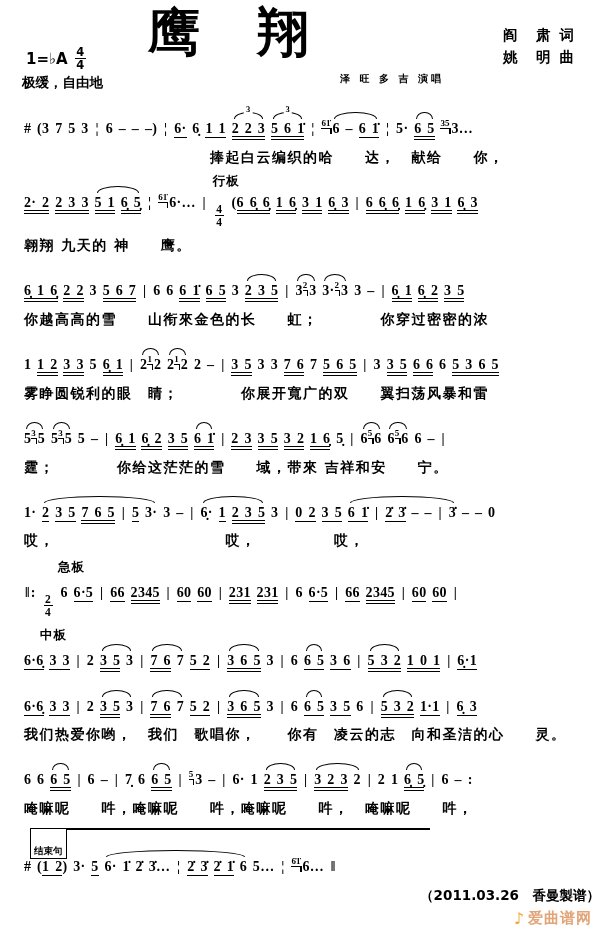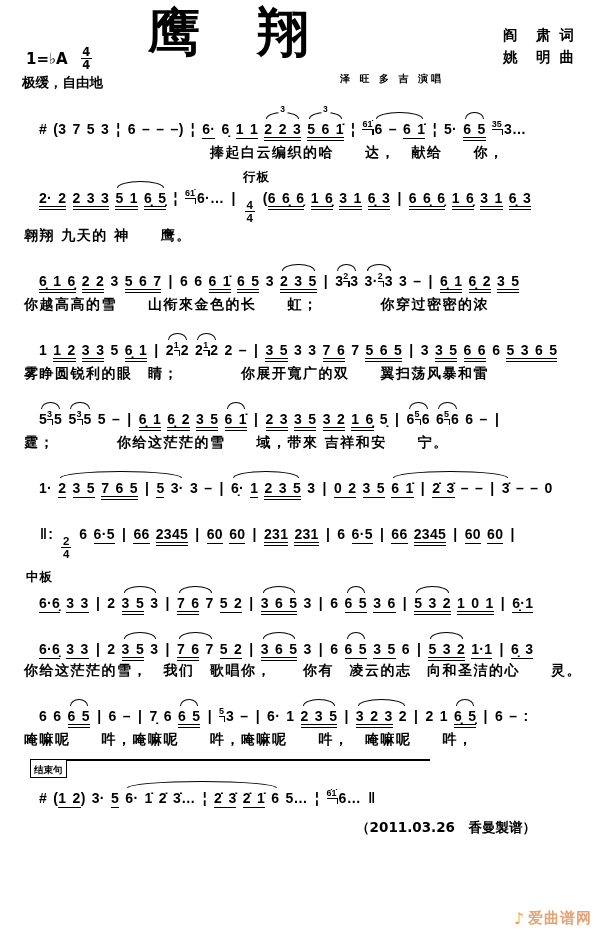--- a/index.html
+++ b/index.html
@@ -2,63 +2,63 @@
 <html><head>
 <meta charset="utf-8">
 <style>
   html,body{margin:0;padding:0;background:#888;}
   .page{
     position:relative;width:600px;height:934px;background:#ffffff;color:#000;
     font-family:"DejaVu Sans","Liberation Sans",sans-serif;overflow:hidden;
   }
   
   .header{position:relative;height:96px;}
-  .key-row{position:absolute;left:26px;top:46px;display:flex;align-items:center;gap:11px;
+  .key-row{position:absolute;left:26px;top:46px;display:flex;align-items:center;gap:5px;
     font-weight:bold;font-size:15px;}
   .tempo{position:absolute;left:22px;top:74px;font-weight:bold;font-size:13.5px;
     font-family:"DejaVu Sans",sans-serif;}
   .title{position:absolute;left:148px;top:-2px;margin:0;font-size:52px;font-weight:bold;
     letter-spacing:22px;font-family:"Liberation Serif","DejaVu Serif",serif;white-space:nowrap;}
   .performer{position:absolute;left:340px;top:72px;font-size:10px;font-weight:bold;letter-spacing:3px;}
   .credits{position:absolute;right:24px;top:24px;font-size:14.5px;font-weight:bold;
     line-height:1.55;text-align:center;letter-spacing:2px;}
   .tsig{display:inline-flex;flex-direction:column;align-items:center;vertical-align:-6px;
     font-size:11.5px;line-height:1.05;margin:0 2px;font-weight:bold;}
   .tsig span{display:block;}
   .tsig span:first-child{border-bottom:1.3px solid #000;padding:0 1.5px;}
   
   .systems{padding:6px 16px 0 24px;}
   .system{margin-bottom:9px;}
   .sys-label{font-size:12.5px;font-weight:bold;margin-bottom:-10px;letter-spacing:1px;}
   .music{position:relative;white-space:nowrap;padding-top:17px;font-size:14px;font-weight:bold;
-    letter-spacing:0.3px;word-spacing:2px;line-height:20px;font-family:Liberation Sans, sans-serif;margin-left:15px;}
+    letter-spacing:0.3px;word-spacing:2px;line-height:20px;font-family:Liberation Serif, serif;}
   .lyrics{white-space:pre;font-size:14px;font-weight:bold;letter-spacing:1.5px;line-height:20px;
-    font-family:"DejaVu Serif","Liberation Serif",serif;margin-top:1px;}
+    font-family:"DejaVu Serif","Liberation Serif",serif;margin-top:7px;}
   .u1{border-bottom:1.6px solid #000;padding-bottom:1px;}
   .u2{border-bottom:4px double #000;padding-bottom:0px;}
   .bar{font-weight:bold;padding:0 1px;}
   .fbar{font-weight:bold;padding:0 1px;}
   .dbar{padding:0 1px;}
   .arc{position:relative;display:inline-block;}
   .arc::before{content:'';position:absolute;left:2px;right:2px;top:-7px;height:6px;
     border:1.5px solid #000;border-bottom:none;border-radius:50% 50% 0 0 / 100% 100% 0 0;}
   .arc[data-lab]::after{content:attr(data-lab);position:absolute;top:-14px;left:50%;
     transform:translateX(-50%);font-size:8.5px;line-height:1;background:#fff;padding:0 2px;}
   .grace{position:relative;top:-7px;font-size:9px;font-weight:bold;
     border-bottom:1.4px solid #000;margin-right:2px;letter-spacing:0;}
   .grace::after{content:'';position:absolute;left:100%;top:100%;width:1.3px;height:6px;background:#000;}
   .inline-label{position:relative;display:inline-block;width:0;white-space:nowrap;overflow:visible;
     top:-22px;font-size:12.5px;font-weight:bold;letter-spacing:1px;}
   
   .ending-wrap{position:relative;height:17px;margin-bottom:-4px;}
   .ending-line{position:absolute;left:6px;top:1px;width:400px;height:0;border-top:2.2px solid #000;}
   .boxed-label{position:absolute;left:6px;top:1px;font-size:9.5px;font-weight:bold;
-    border:1px solid #000;padding:4px 3px 1px;background:#fff;line-height:1.25;}
+    border:1px solid #000;padding:16px 3px 1px;background:#fff;line-height:1.25;}
   
-  .credit{text-align:right;padding-right:64px;font-weight:bold;font-size:13.5px;margin-top:0px;}
+  .credit{text-align:right;font-weight:bold;font-size:13.5px;margin-top:0px;}
   .watermark{position:absolute;right:8px;bottom:6px;display:flex;align-items:center;gap:3px;
     font-size:15px;font-weight:bold;letter-spacing:1px;}
   .wm-icon{font-size:16px;line-height:1;}
 </style>
 </head>
 <body>
 
 <div class="page">
   <div class="header">
     <div class="key-row">
@@ -96,34 +96,36 @@
       <div class="system">
         <div class="music"><span class="txt">1 </span><span class="u2"><span class="txt">1 2</span></span><span class="txt"> </span><span class="u2"><span class="txt">3 3</span></span><span class="txt"> 5 </span><span class="u2"><span class="txt">6̣ 1</span></span><span class="txt"> </span><span class="bar">|</span><span class="txt"> </span><span class="arc"><span class="txt">2</span><span class="grace"><span class="txt">1</span></span><span class="txt">2</span></span><span class="txt"> </span><span class="arc"><span class="txt">2</span><span class="grace"><span class="txt">1</span></span><span class="txt">2</span></span><span class="txt"> 2 – </span><span class="bar">|</span><span class="txt"> </span><span class="u2"><span class="txt">3 5</span></span><span class="txt"> 3 3 </span><span class="u2"><span class="txt">7 6</span></span><span class="txt"> 7 </span><span class="u2"><span class="txt">5 6 5</span></span><span class="txt"> </span><span class="bar">|</span><span class="txt"> 3 </span><span class="u2"><span class="txt">3 5</span></span><span class="txt"> </span><span class="u2"><span class="txt">6 6</span></span><span class="txt"> 6 </span><span class="u2"><span class="txt">5 3 6 5</span></span></div>
         <div class="lyrics">雾睁圆锐利的眼　睛；　　　　你展开寬广的双　　翼扫荡风暴和雷</div>
       </div>
       <div class="system">
         <div class="music"><span class="arc"><span class="txt">5</span><span class="grace"><span class="txt">3</span></span><span class="txt">5</span></span><span class="txt"> </span><span class="arc"><span class="txt">5</span><span class="grace"><span class="txt">3</span></span><span class="txt">5</span></span><span class="txt"> 5 – </span><span class="bar">|</span><span class="txt"> </span><span class="u2"><span class="txt">6̣ 1</span></span><span class="txt"> </span><span class="u2"><span class="txt">6̣ 2</span></span><span class="txt"> </span><span class="u2"><span class="txt">3 5</span></span><span class="txt"> </span><span class="arc"><span class="u2"><span class="txt">6 1̇</span></span></span><span class="txt"> </span><span class="bar">|</span><span class="txt"> </span><span class="u2"><span class="txt">2 3</span></span><span class="txt"> </span><span class="u2"><span class="txt">3 5</span></span><span class="txt"> </span><span class="u2"><span class="txt">3 2</span></span><span class="txt"> </span><span class="u2"><span class="txt">1 6̣</span></span><span class="txt"> 5̣ </span><span class="bar">|</span><span class="txt"> </span><span class="arc"><span class="txt">6</span><span class="grace"><span class="txt">5</span></span><span class="txt">6</span></span><span class="txt"> </span><span class="arc"><span class="txt">6</span><span class="grace"><span class="txt">5</span></span><span class="txt">6</span></span><span class="txt"> 6 – </span><span class="bar">|</span></div>
         <div class="lyrics">霆；　　　　你给这茫茫的雪　　域，带來 吉祥和安　　宁。</div>
       </div>
       <div class="system">
         <div class="music"><span class="txt">1· </span><span class="arc"><span class="u1"><span class="txt">2</span></span><span class="txt"> </span><span class="u1"><span class="txt">3 5</span></span><span class="txt"> </span><span class="u2"><span class="txt">7 6 5</span></span><span class="txt"> </span><span class="bar">|</span><span class="txt"> </span><span class="u1"><span class="txt">5</span></span><span class="txt"> 3·</span></span><span class="txt"> 3 – </span><span class="bar">|</span><span class="txt"> </span><span class="arc"><span class="txt">6̣· </span><span class="u1"><span class="txt">1</span></span><span class="txt"> </span><span class="u2"><span class="txt">2 3 5</span></span></span><span class="txt"> 3 </span><span class="bar">|</span><span class="txt"> </span><span class="u1"><span class="txt">0 2</span></span><span class="txt"> </span><span class="u1"><span class="txt">3 5</span></span><span class="txt"> </span><span class="arc"><span class="u1"><span class="txt">6 1̇</span></span><span class="txt"> </span><span class="bar">|</span><span class="txt"> </span><span class="u1"><span class="txt">2̇ 3̇</span></span><span class="txt"> – – </span><span class="bar">|</span><span class="txt"> 3̇</span></span><span class="txt"> – – 0 </span></div>
+        <div class="lyrics">哎，　　　　　　　　　　　哎，　　　　　哎，</div>
       </div>
       <div class="system">
+        <div class="sys-label" style="margin-left: 34px;">急板</div>
         <div class="music"><span class="fbar">‖</span><span class="txt">: </span><span class="tsig">
             <span>2</span>
             <span>4</span>
           </span><span class="txt"> 6 </span><span class="u1"><span class="txt">6·5</span></span><span class="txt"> </span><span class="bar">|</span><span class="txt"> </span><span class="u1"><span class="txt">66</span></span><span class="txt"> </span><span class="u2"><span class="txt">2345</span></span><span class="txt"> </span><span class="bar">|</span><span class="txt"> </span><span class="u1"><span class="txt">60</span></span><span class="txt"> </span><span class="u1"><span class="txt">60</span></span><span class="txt"> </span><span class="bar">|</span><span class="txt"> </span><span class="u2"><span class="txt">231</span></span><span class="txt"> </span><span class="u2"><span class="txt">231</span></span><span class="txt"> </span><span class="bar">|</span><span class="txt"> 6 </span><span class="u1"><span class="txt">6·5</span></span><span class="txt"> </span><span class="bar">|</span><span class="txt"> </span><span class="u1"><span class="txt">66</span></span><span class="txt"> </span><span class="u2"><span class="txt">2345</span></span><span class="txt"> </span><span class="bar">|</span><span class="txt"> </span><span class="u1"><span class="txt">60</span></span><span class="txt"> </span><span class="u1"><span class="txt">60</span></span><span class="txt"> </span><span class="bar">|</span><span class="txt"> </span></div>
       </div>
       <div class="system">
-        <div class="sys-label" style="margin-left: 2px;">中板</div>
+        <div class="sys-label" style="margin-left: 16px;">中板</div>
         <div class="music"><span class="u1"><span class="txt">6·6̣</span></span><span class="txt"> </span><span class="u1"><span class="txt">3 3</span></span><span class="txt"> </span><span class="bar">|</span><span class="txt"> 2 </span><span class="arc"><span class="u2"><span class="txt">3 5</span></span><span class="txt"> 3</span></span><span class="txt"> </span><span class="bar">|</span><span class="txt"> </span><span class="arc"><span class="u2"><span class="txt">7 6</span></span><span class="txt"> 7</span></span><span class="txt"> </span><span class="u1"><span class="txt">5 2</span></span><span class="txt"> </span><span class="bar">|</span><span class="txt"> </span><span class="arc"><span class="u2"><span class="txt">3 6 5</span></span></span><span class="txt"> 3 </span><span class="bar">|</span><span class="txt"> 6 </span><span class="arc"><span class="u1"><span class="txt">6 5</span></span></span><span class="txt"> </span><span class="u1"><span class="txt">3 6</span></span><span class="txt"> </span><span class="bar">|</span><span class="txt"> </span><span class="arc"><span class="u2"><span class="txt">5 3 2</span></span></span><span class="txt"> </span><span class="u2"><span class="txt">1 0 1</span></span><span class="txt"> </span><span class="bar">|</span><span class="txt"> </span><span class="u1"><span class="txt">6̣·1</span></span></div>
       </div>
       <div class="system">
         <div class="music"><span class="u1"><span class="txt">6·6̣</span></span><span class="txt"> </span><span class="u1"><span class="txt">3 3</span></span><span class="txt"> </span><span class="bar">|</span><span class="txt"> 2 </span><span class="arc"><span class="u2"><span class="txt">3 5</span></span><span class="txt"> 3</span></span><span class="txt"> </span><span class="bar">|</span><span class="txt"> </span><span class="arc"><span class="u2"><span class="txt">7 6</span></span><span class="txt"> 7</span></span><span class="txt"> </span><span class="u1"><span class="txt">5 2</span></span><span class="txt"> </span><span class="bar">|</span><span class="txt"> </span><span class="arc"><span class="u2"><span class="txt">3 6 5</span></span></span><span class="txt"> 3 </span><span class="bar">|</span><span class="txt"> 6 </span><span class="arc"><span class="u1"><span class="txt">6 5</span></span></span><span class="txt"> </span><span class="u1"><span class="txt">3 5</span></span><span class="txt"> 6 </span><span class="bar">|</span><span class="txt"> </span><span class="arc"><span class="u2"><span class="txt">5 3 2</span></span></span><span class="txt"> </span><span class="u1"><span class="txt">1·1</span></span><span class="txt"> </span><span class="bar">|</span><span class="txt"> </span><span class="u1"><span class="txt">6̣ 3</span></span></div>
-        <div class="lyrics">你给这茫茫的雪，　我们　歌唱你，　　你有　凌云的志　向和圣洁的心　　灵。</div>
+        <div class="lyrics">我们热爱你哟，　我们　歌唱你，　　你有　凌云的志　向和圣洁的心　　灵。</div>
       </div>
       <div class="system">
         <div class="music"><span class="txt">6 6 </span><span class="arc"><span class="u2"><span class="txt">6 5</span></span></span><span class="txt"> </span><span class="bar">|</span><span class="txt"> 6 – </span><span class="bar">|</span><span class="txt"> 7̣ 6 </span><span class="arc"><span class="u2"><span class="txt">6 5</span></span></span><span class="txt"> </span><span class="bar">|</span><span class="txt"> </span><span class="grace"><span class="txt">5</span></span><span class="txt">3 – </span><span class="bar">|</span><span class="txt"> 6· 1 </span><span class="arc"><span class="u2"><span class="txt">2 3 5</span></span></span><span class="txt"> </span><span class="bar">|</span><span class="txt"> </span><span class="arc"><span class="u2"><span class="txt">3 2 3</span></span><span class="txt"> 2</span></span><span class="txt"> </span><span class="bar">|</span><span class="txt"> 2 1 </span><span class="arc"><span class="u2"><span class="txt">6̣ 5̣</span></span></span><span class="txt"> </span><span class="bar">|</span><span class="txt"> 6 – :</span></div>
         <div class="lyrics">唵嘛呢　　吽，唵嘛呢　　吽，唵嘛呢　　吽，　唵嘛呢　　吽，</div>
       </div>
       <div class="system">
         <div class="ending-wrap">
           <div class="ending-line"></div>
           <span class="boxed-label">结束句</span>
         </div>

